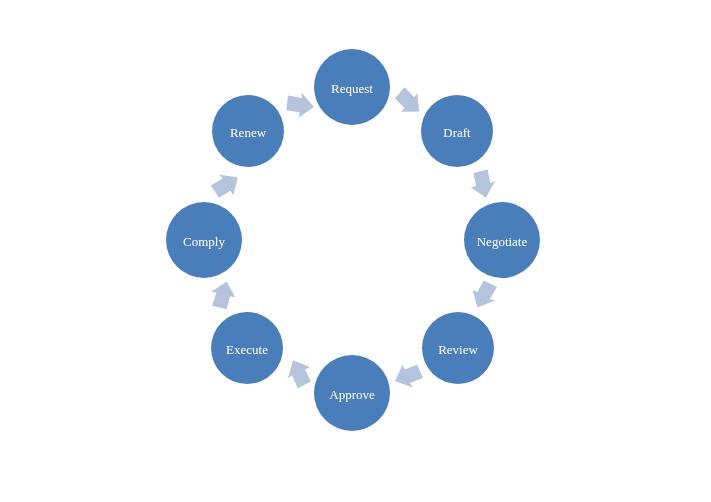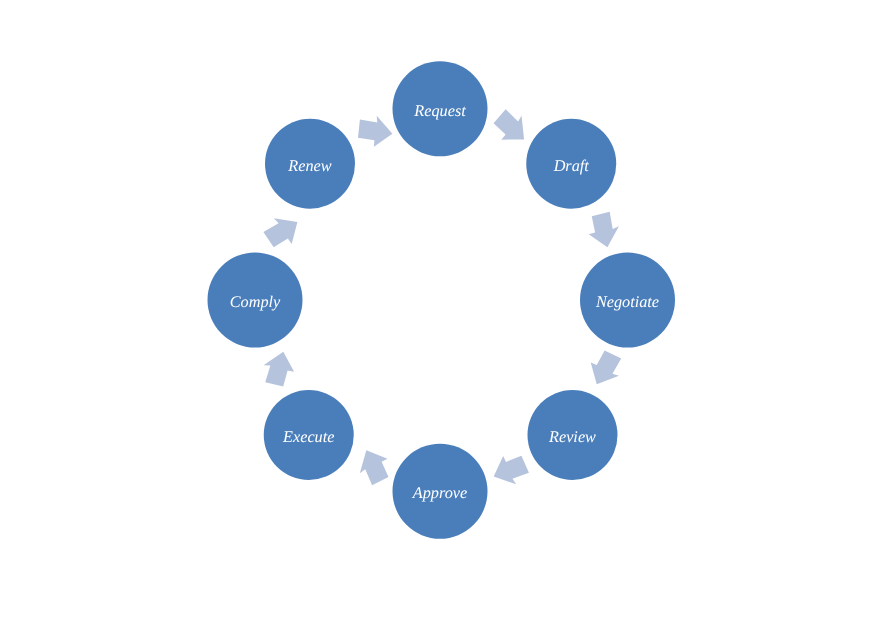--- a/index.html
+++ b/index.html
@@ -12,21 +12,20 @@
     width: 711px;
     height: 502px;
     overflow: hidden;
     font-family: "Liberation Serif", "DejaVu Serif", serif;
   }
   #diagram-root {
     position: relative;
     width: 711px;
     height: 502px;
     background: #ffffff;
-    font-style: italic;
   }
   #cycle-svg {
     position: absolute;
     left: 0;
     top: 0;
     width: 711px;
     height: 502px;
     display: block;
   }
   .node-circle {

